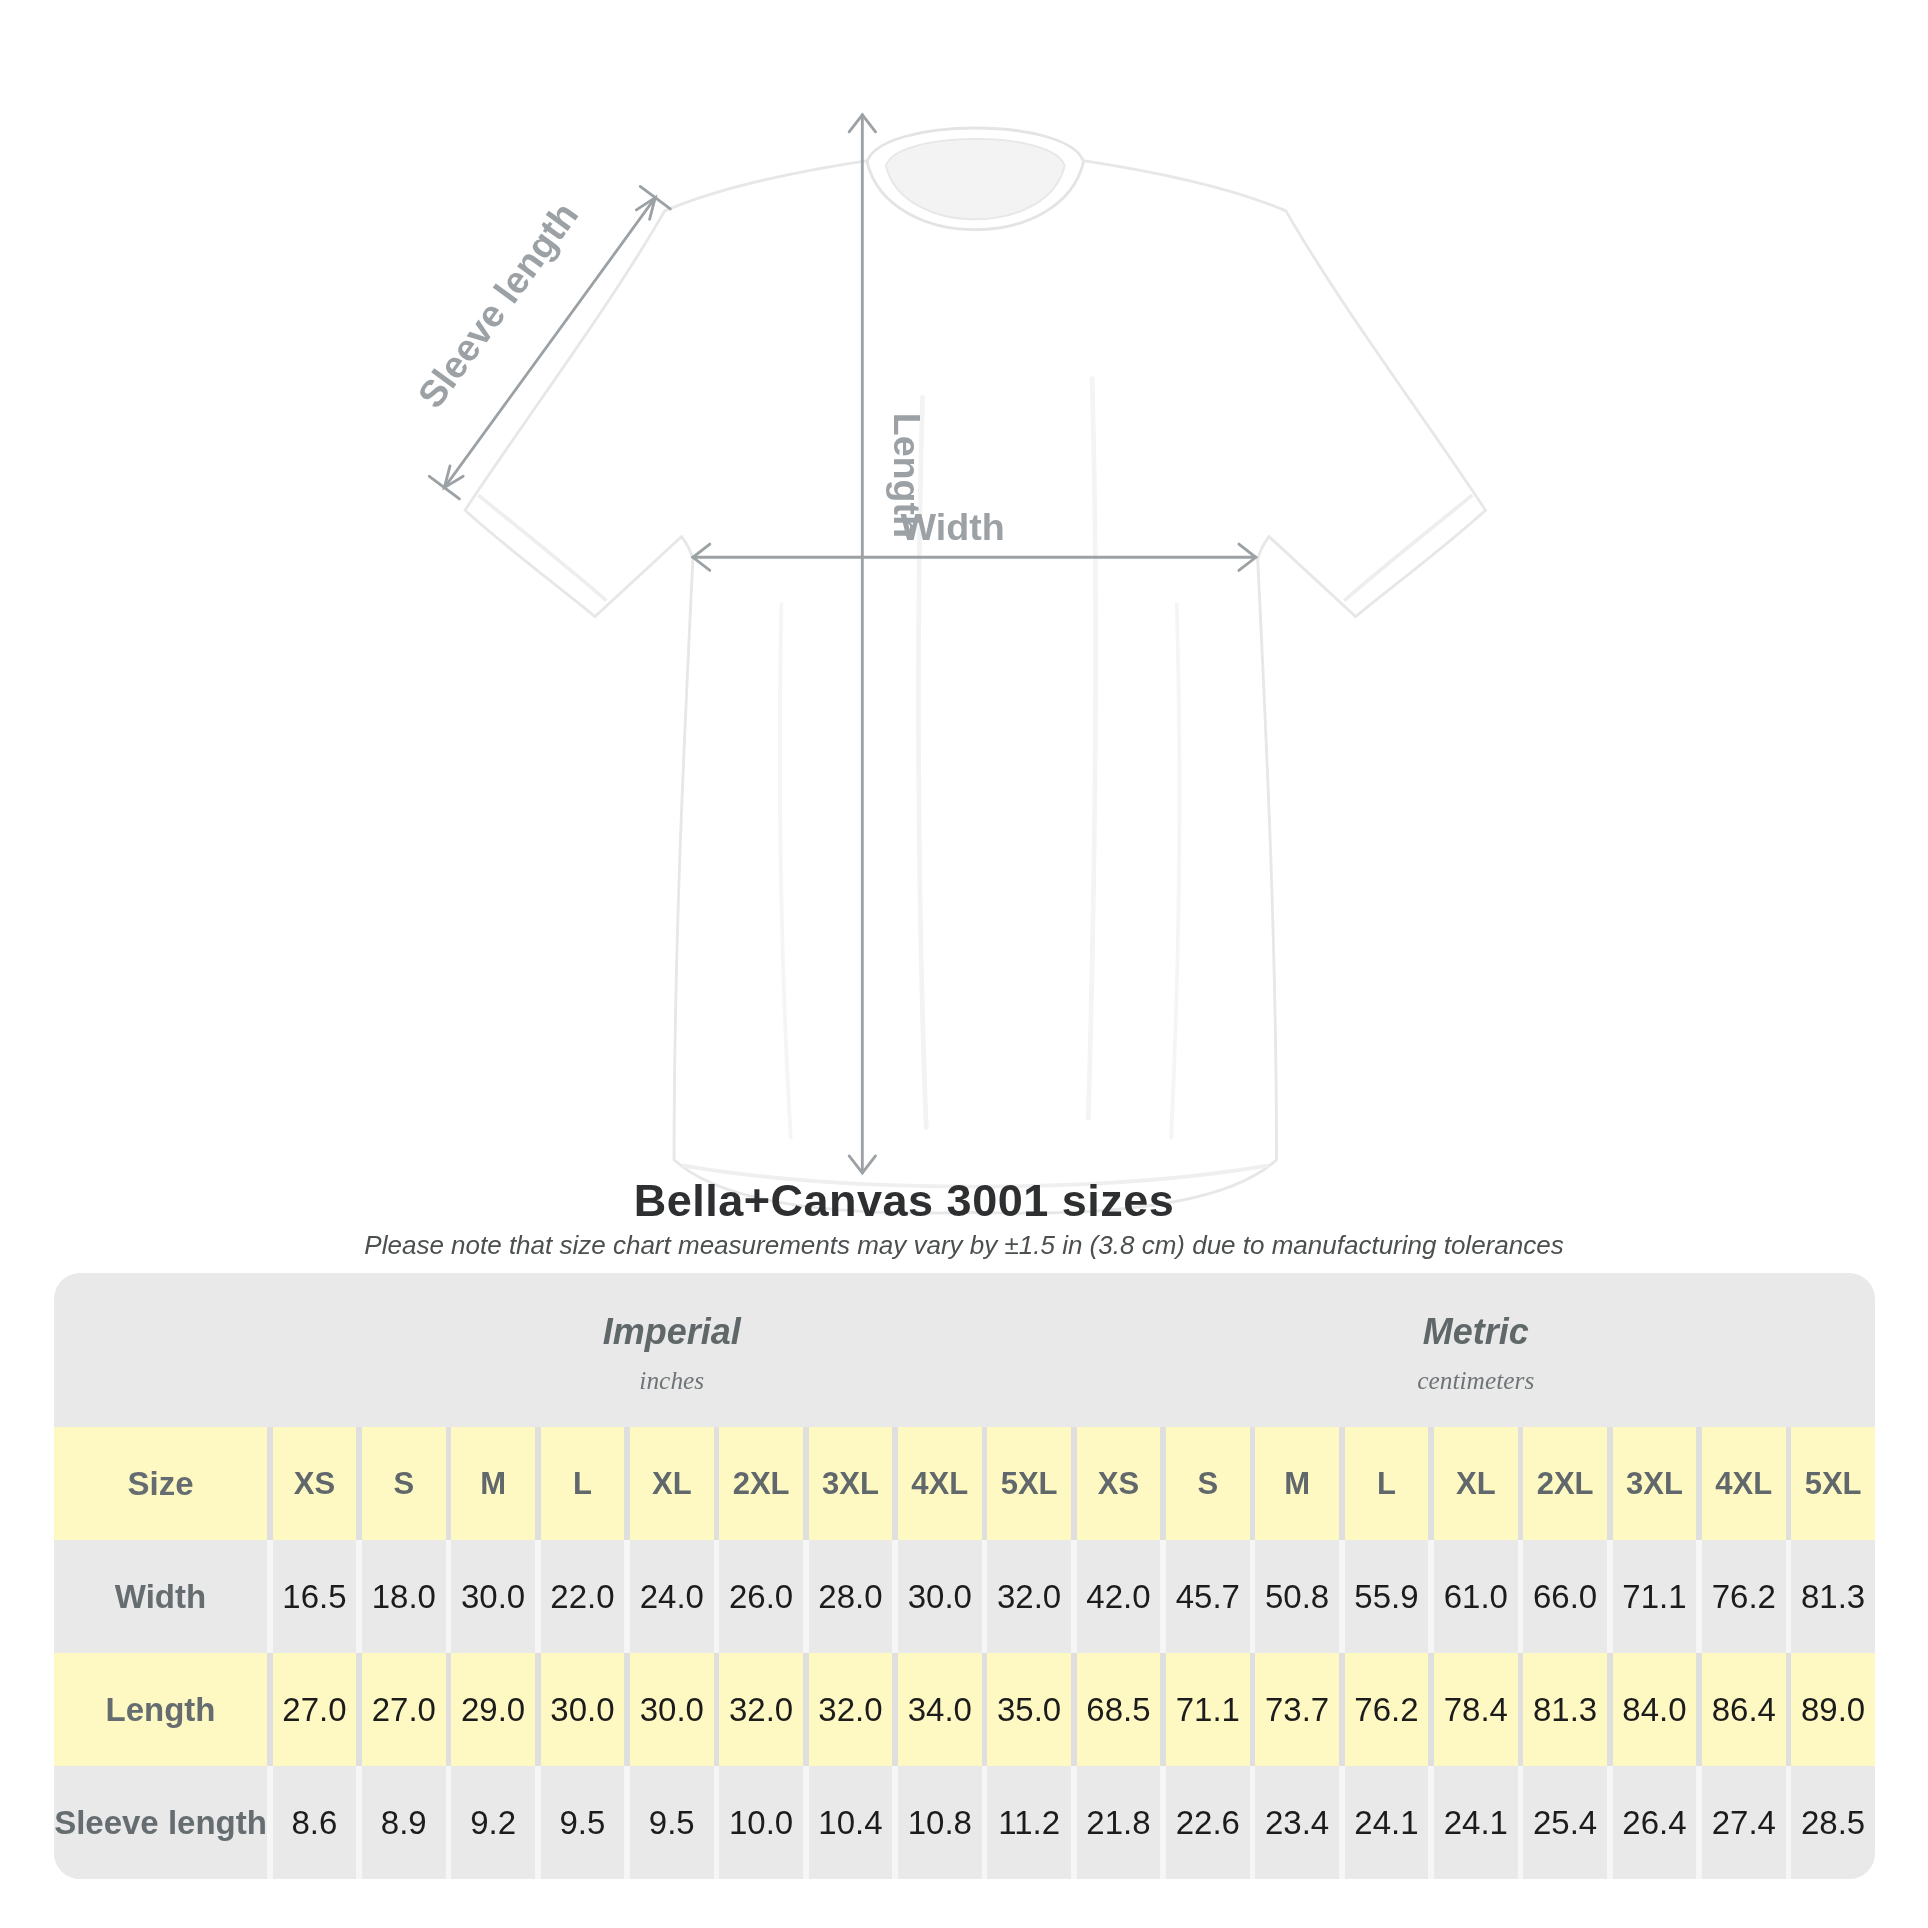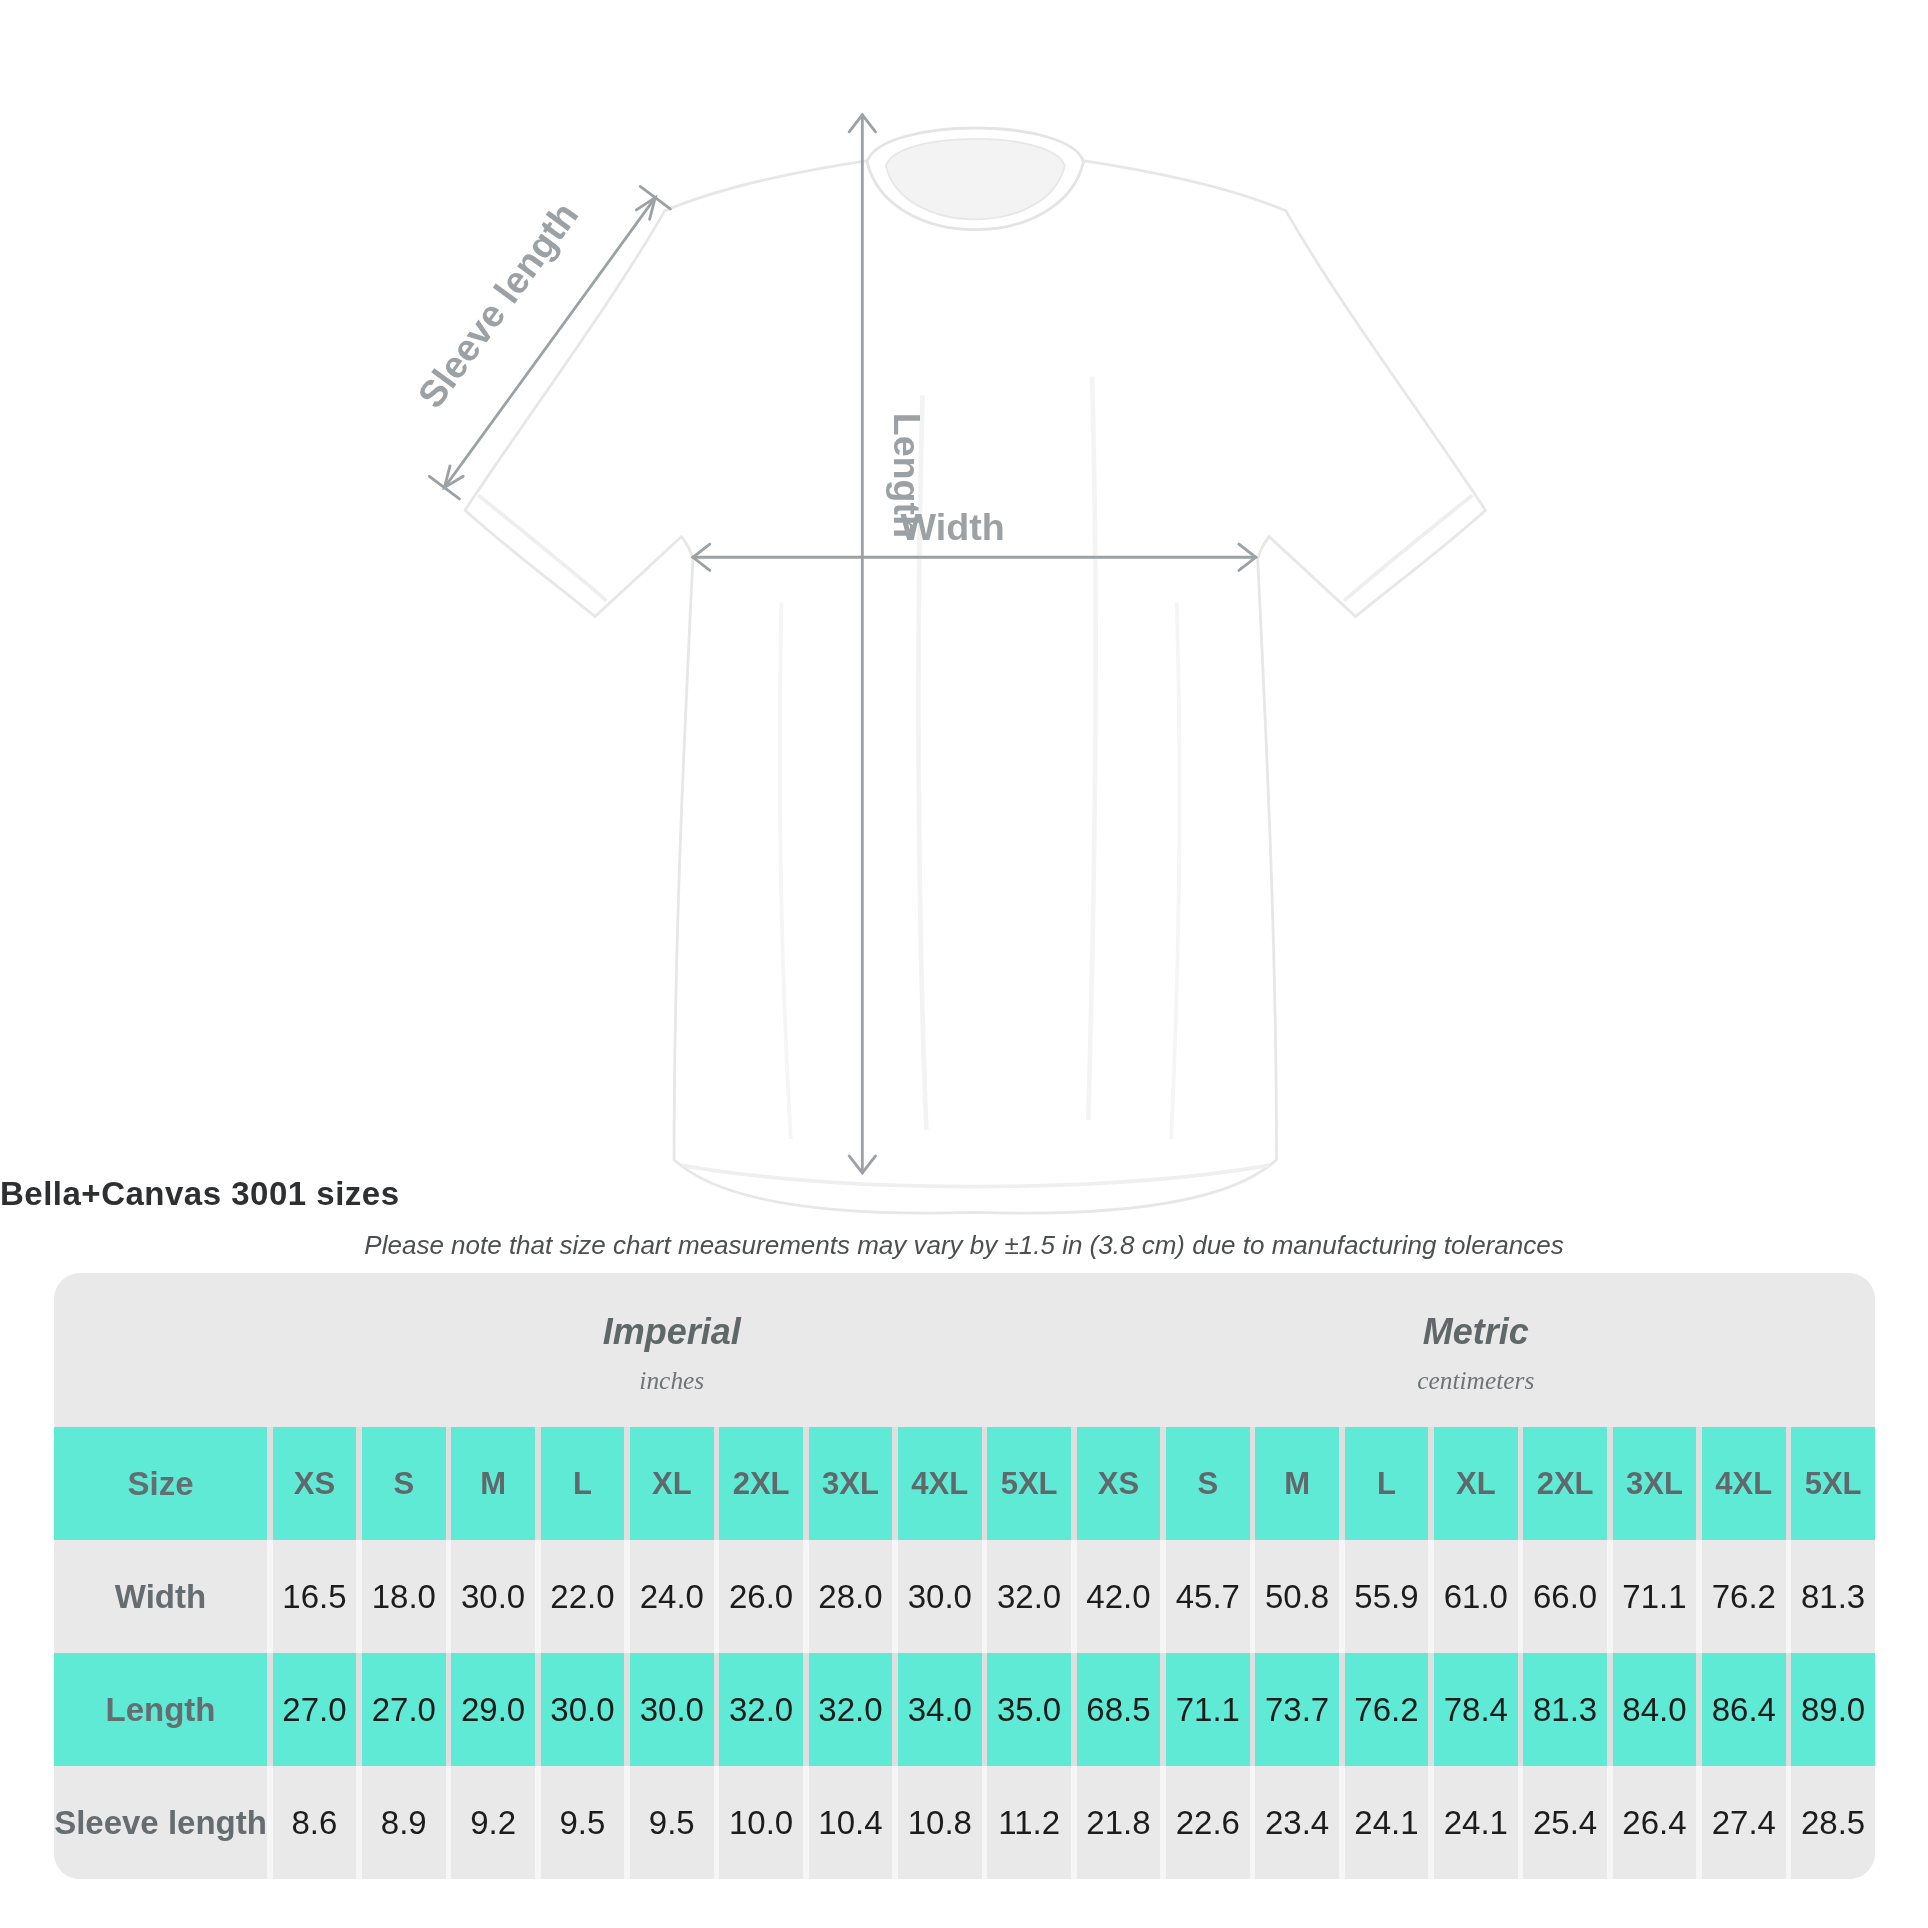--- a/index.html
+++ b/index.html
@@ -5,22 +5,22 @@
   html,body{margin:0;padding:0;background:#ffffff;}
   .page{
     position:relative;width:1928px;height:1928px;background:#ffffff;overflow:hidden;
     font-family:"Liberation Sans", sans-serif;
   }
   
   .shirt-svg{position:absolute;left:0;top:0;}
   .dim-label{font-family:"Liberation Sans",sans-serif;font-weight:bold;fill:#9ba1a4;}
   
   .title{
-    position:absolute;left:0;top:1175px;width:1808px;
-    font-size:33px;font-weight:bold;color:#2d2f30;letter-spacing:0.5px;
+    position:absolute;left:0;top:1175px;width:1808px;text-align:center;
+    font-size:45px;font-weight:bold;color:#2d2f30;letter-spacing:0.5px;
   }
   .subtitle{
     position:absolute;left:0;top:1230px;width:1928px;text-align:center;
     font-size:26px;font-style:italic;color:#4c4f50;
   }
   
   .chart{
     position:absolute;left:54px;top:1273px;width:1821px;height:606px;
     background:#e9e9e9;border-radius:26px;overflow:hidden;
   }
@@ -38,21 +38,21 @@
   .band .group-name{font-size:36px;font-weight:bold;font-style:italic;color:#5f6769;}
   .band .group-unit{font-size:25.4px;font-style:italic;color:#6e7577;margin-top:13px;font-family:Liberation Serif, serif;}
   .imperial-group{grid-column:2 / span 9;}
   .metric-group{grid-column:11 / span 9;}
   .row{height:113px;}
   .cell{
     display:flex;align-items:center;justify-content:center;
     font-size:33px;color:#1c1c1c;
   }
   .row-white{background:#dfdfdf;}
-  .row-white .cell{background:#5eead4;}
+  .row-white .cell{background:#fef9c3;}
   .row-gray{background:#f6f6f6;}
   .row-gray .cell{background:#e9e9e9;}
   .head-cell{font-weight:bold;color:#61686c;font-size:31px;}
   .label-cell{font-weight:bold;color:#656d71;font-size:33px;justify-content:center;}
 </style>
 </head>
 <body>
 
 <div class="page">
 

